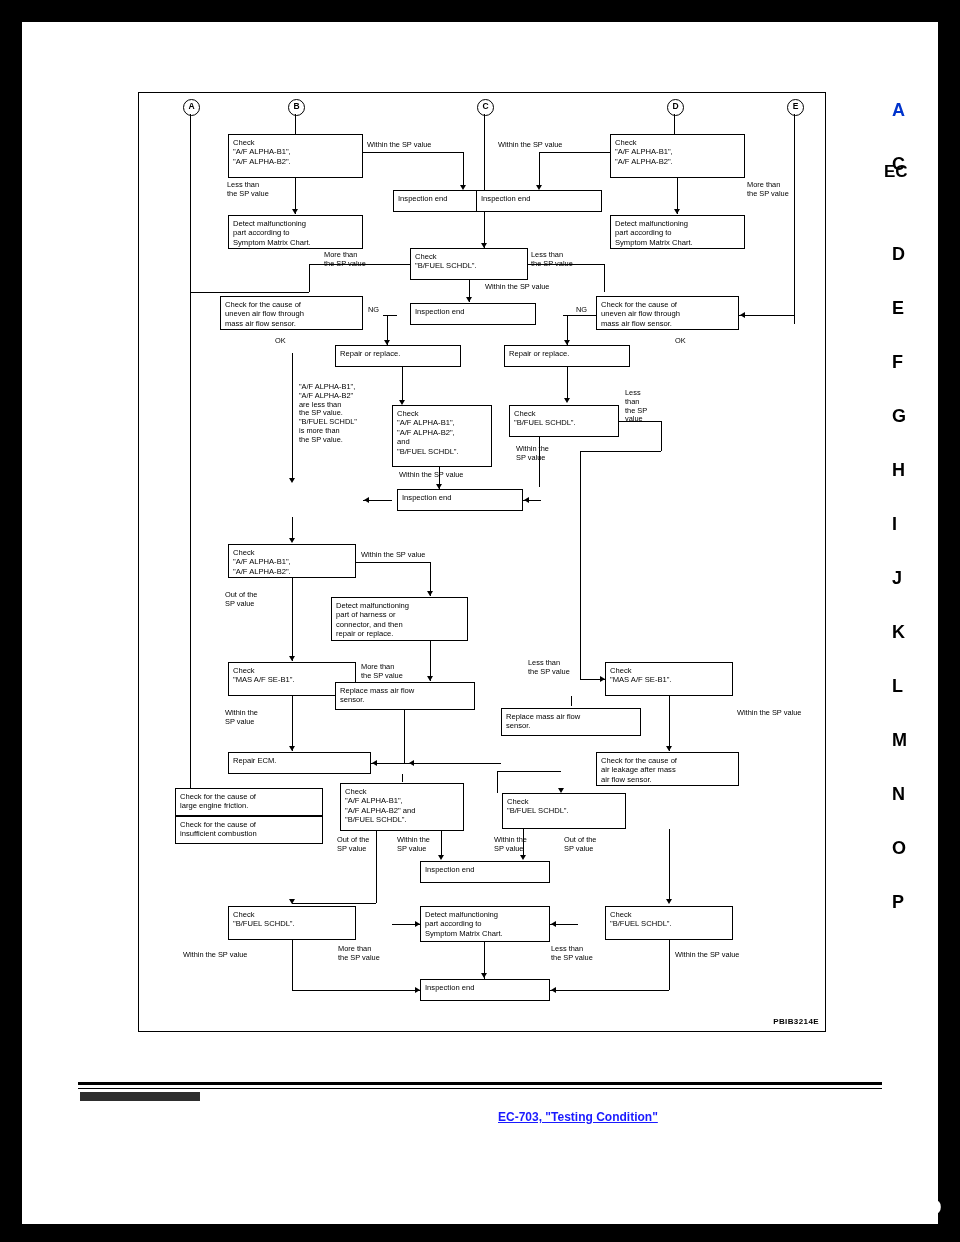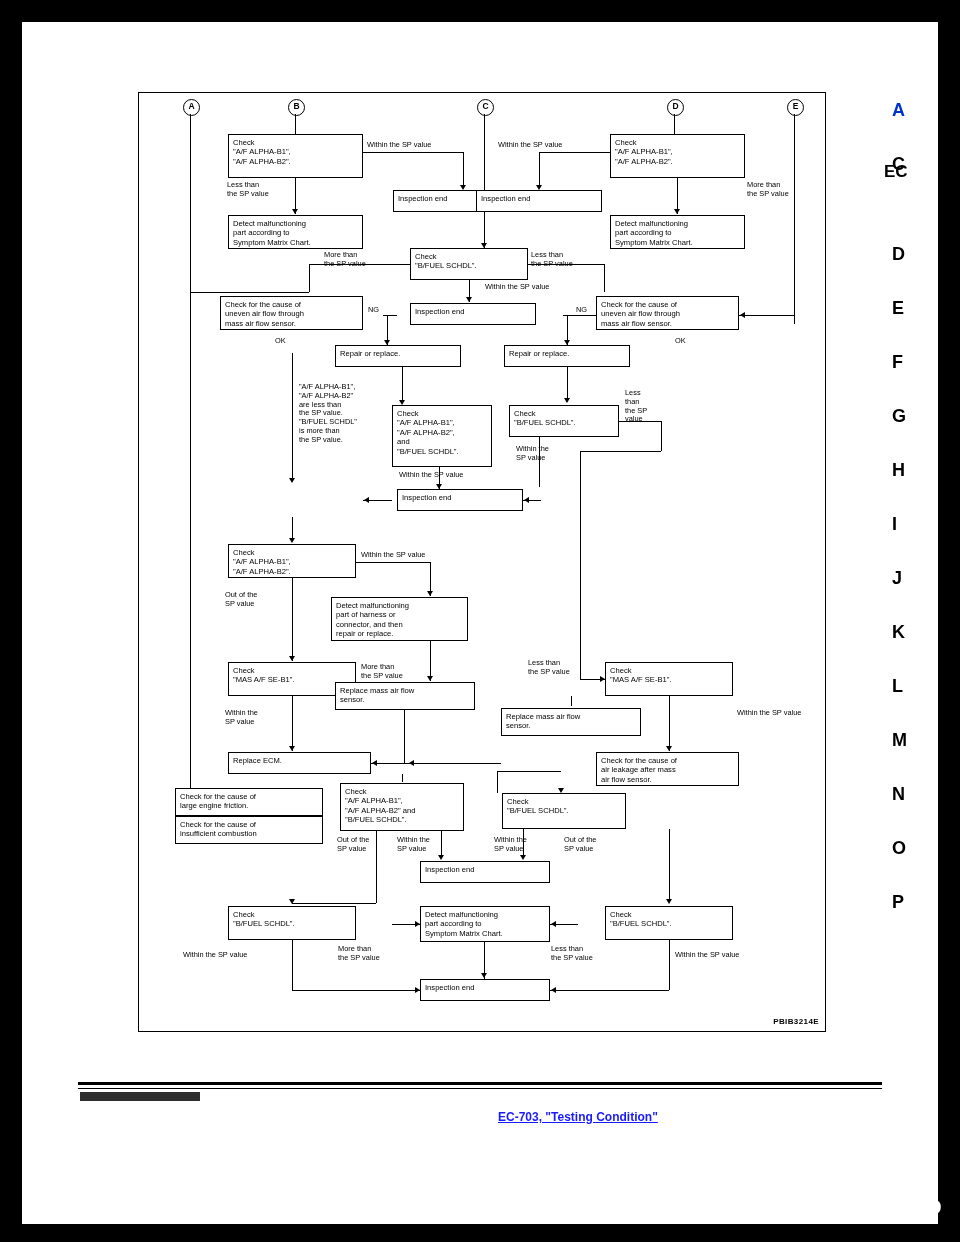--- a/index.html
+++ b/index.html
@@ -264,21 +264,21 @@
 the SP value</div>
     <div class="vline" style="left:291px;top:548px;height:40px"></div>
     <div class="arrow-d" style="left:288px;top:583px"></div>
     <div class="node" style="left:196px;top:589px;width:140px;height:28px">Replace mass air flow
 sensor.</div>
 
     <div class="lbl" style="left:86px;top:616px">Within the
 SP value</div>
     <div class="vline" style="left:153px;top:603px;height:55px"></div>
     <div class="arrow-d" style="left:150px;top:653px"></div>
-    <div class="node" style="left:89px;top:659px;width:143px;height:22px">Replace ECM.</div>
+    <div class="node" style="left:89px;top:659px;width:143px;height:22px">Repair ECM.</div>
     <div class="vline" style="left:265px;top:617px;height:53px"></div>
     <div class="hline" style="left:232px;top:670px;width:33px"></div>
     <div class="arrow-l" style="left:233px;top:667px"></div>
     <div class="hline" style="left:232px;top:670px;width:130px"></div>
     <div class="arrow-l" style="left:270px;top:667px"></div>
 
     <div class="node" style="left:466px;top:569px;width:128px;height:34px">Check
 "MAS A/F SE-B1".</div>
     <div class="lbl" style="left:389px;top:566px">Less than
 the SP value</div>

